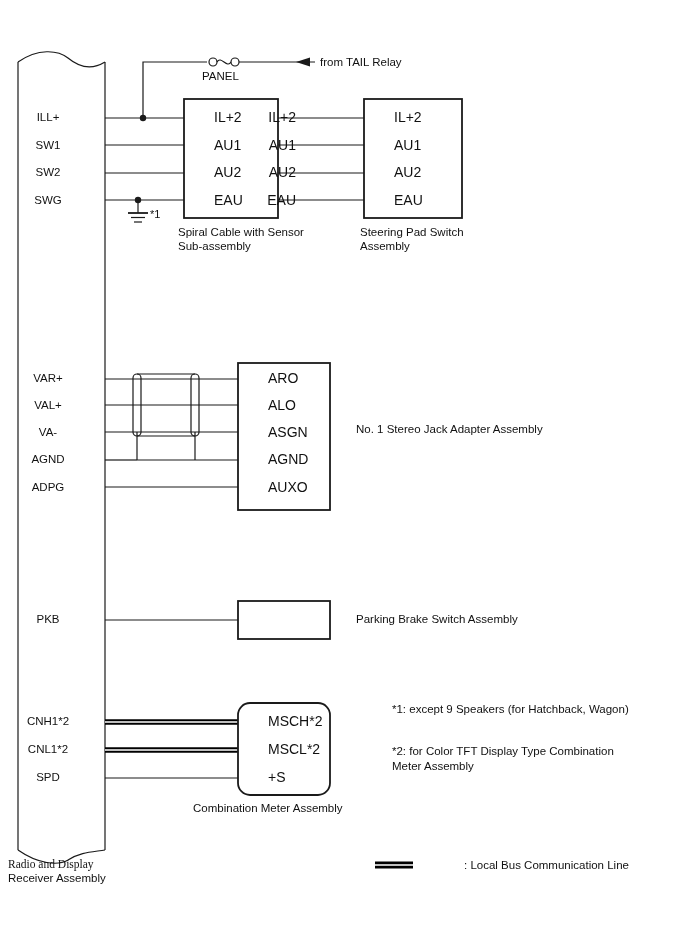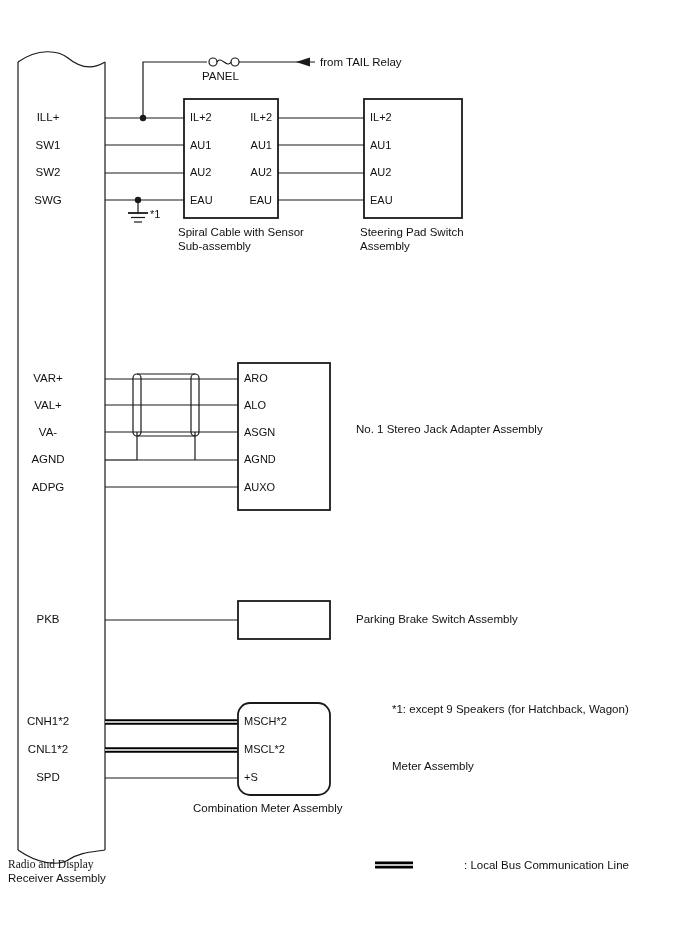--- a/index.html
+++ b/index.html
@@ -13,21 +13,21 @@
   #sheet{position:relative;width:688px;height:949px;}
   #wire-layer{position:absolute;left:0;top:0;width:688px;height:949px;}
   .lbl{
     position:absolute;
     font-size:11.5px;
     line-height:13px;
     color:#111;
     white-space:pre;
   }
   .lbl.r{text-align:center;}
-  .pin{position:absolute;font-size:11px;line-height:13px;color:#111;white-space:pre;}
+  .pin{position:absolute;font-size:14px;line-height:13px;color:#111;white-space:pre;margin-left:24px;}
   .pin.r{text-align:right;}
   .cap{position:absolute;font-size:11.5px;line-height:14.5px;color:#111;white-space:pre;}
   .note{position:absolute;font-size:11.5px;line-height:15px;color:#111;white-space:pre;}
 </style>
 </head>
 <body>
 
 <div id="sheet">
 
   <svg id="wire-layer" viewBox="0 0 688 949">
@@ -163,20 +163,21 @@
 
   <div class="cap" style="left:356px;top:612px;">Parking Brake Switch Assembly</div>
 
   <div class="pin" style="left:244px;top:715px;">MSCH*2</div>
   <div class="pin" style="left:244px;top:743px;">MSCL*2</div>
   <div class="pin" style="left:244px;top:771px;">+S</div>
 
   <div class="cap" style="left:193px;top:801px;">Combination Meter Assembly</div>
 
   <div class="note" style="left:392px;top:702px;">*1: except 9 Speakers (for Hatchback, Wagon)</div>
+  <div class="note" style="left:392px;top:744px;">*2: for Color TFT Display Type Combination</div>
   <div class="note" style="left:392px;top:759px;">Meter Assembly</div>
 
   <div class="cap" style="left:419px;top:858px;margin-left:45px;">: Local Bus Communication Line</div>
 
   <div class="cap" style="left:8px;top:857px;font-family:Liberation Serif, serif;">Radio and Display</div>
   <div class="cap" style="left:8px;top:871px;">Receiver Assembly</div>
 
 </div>
 
 </body></html>

